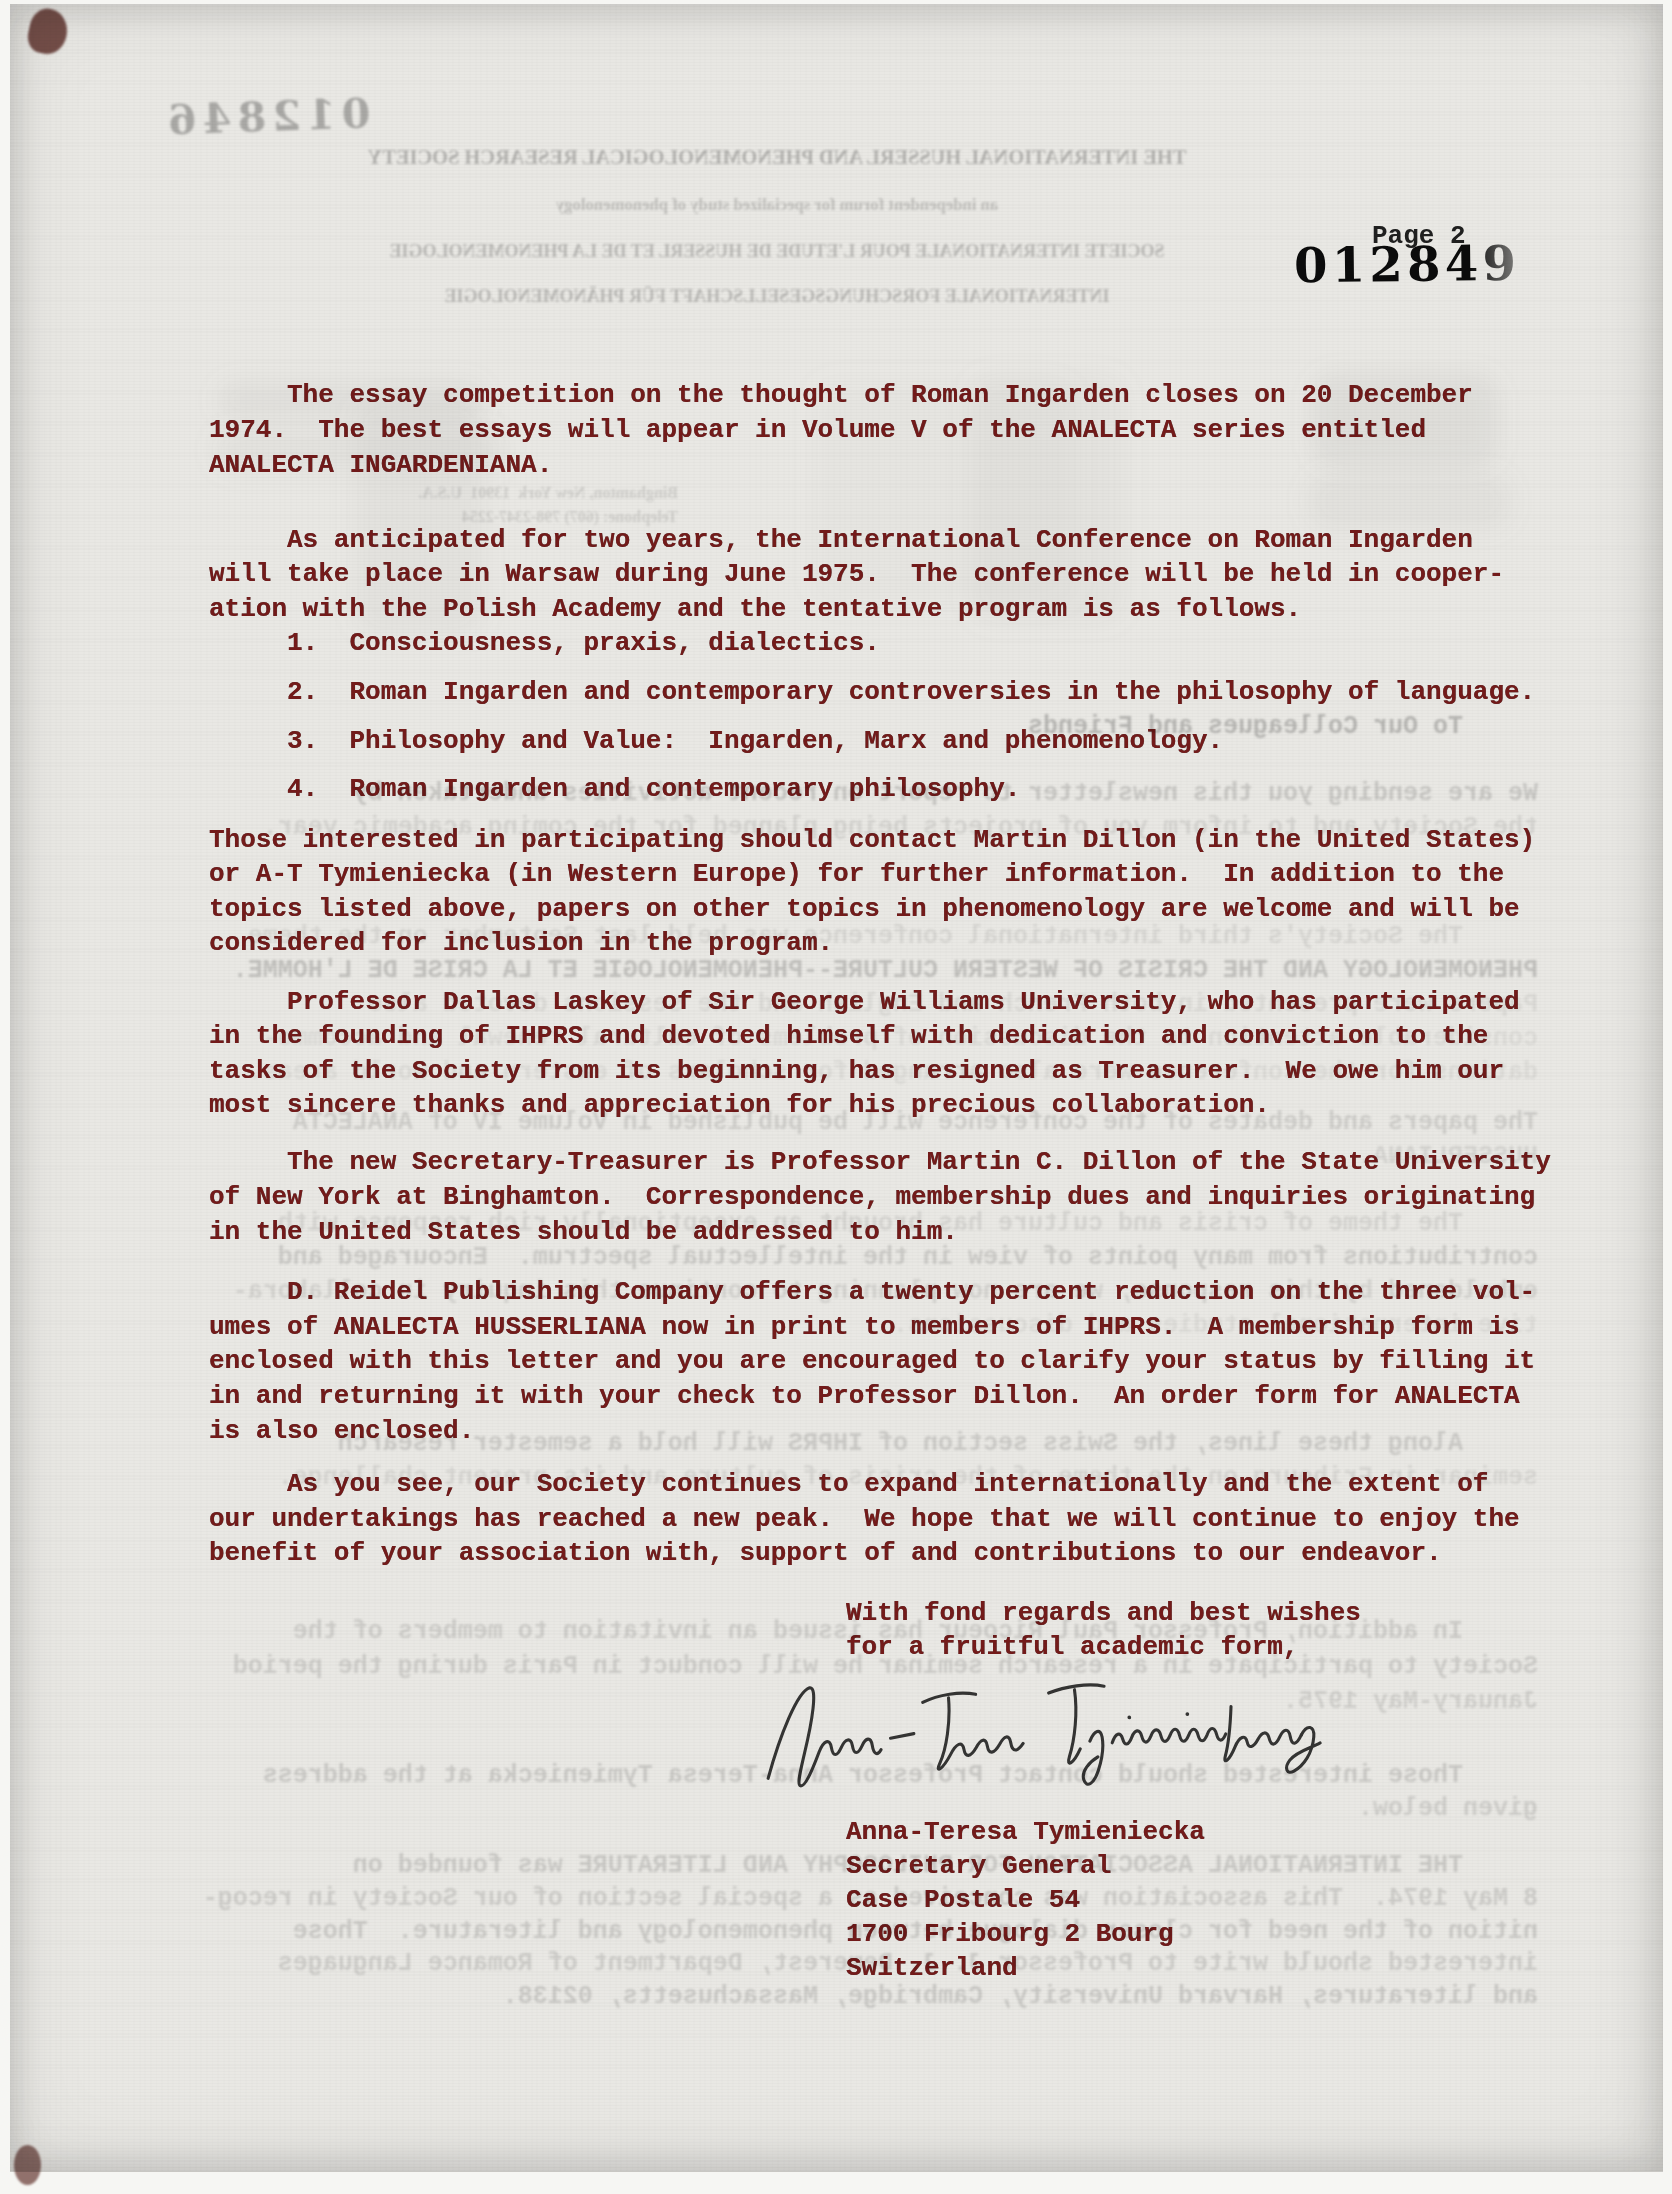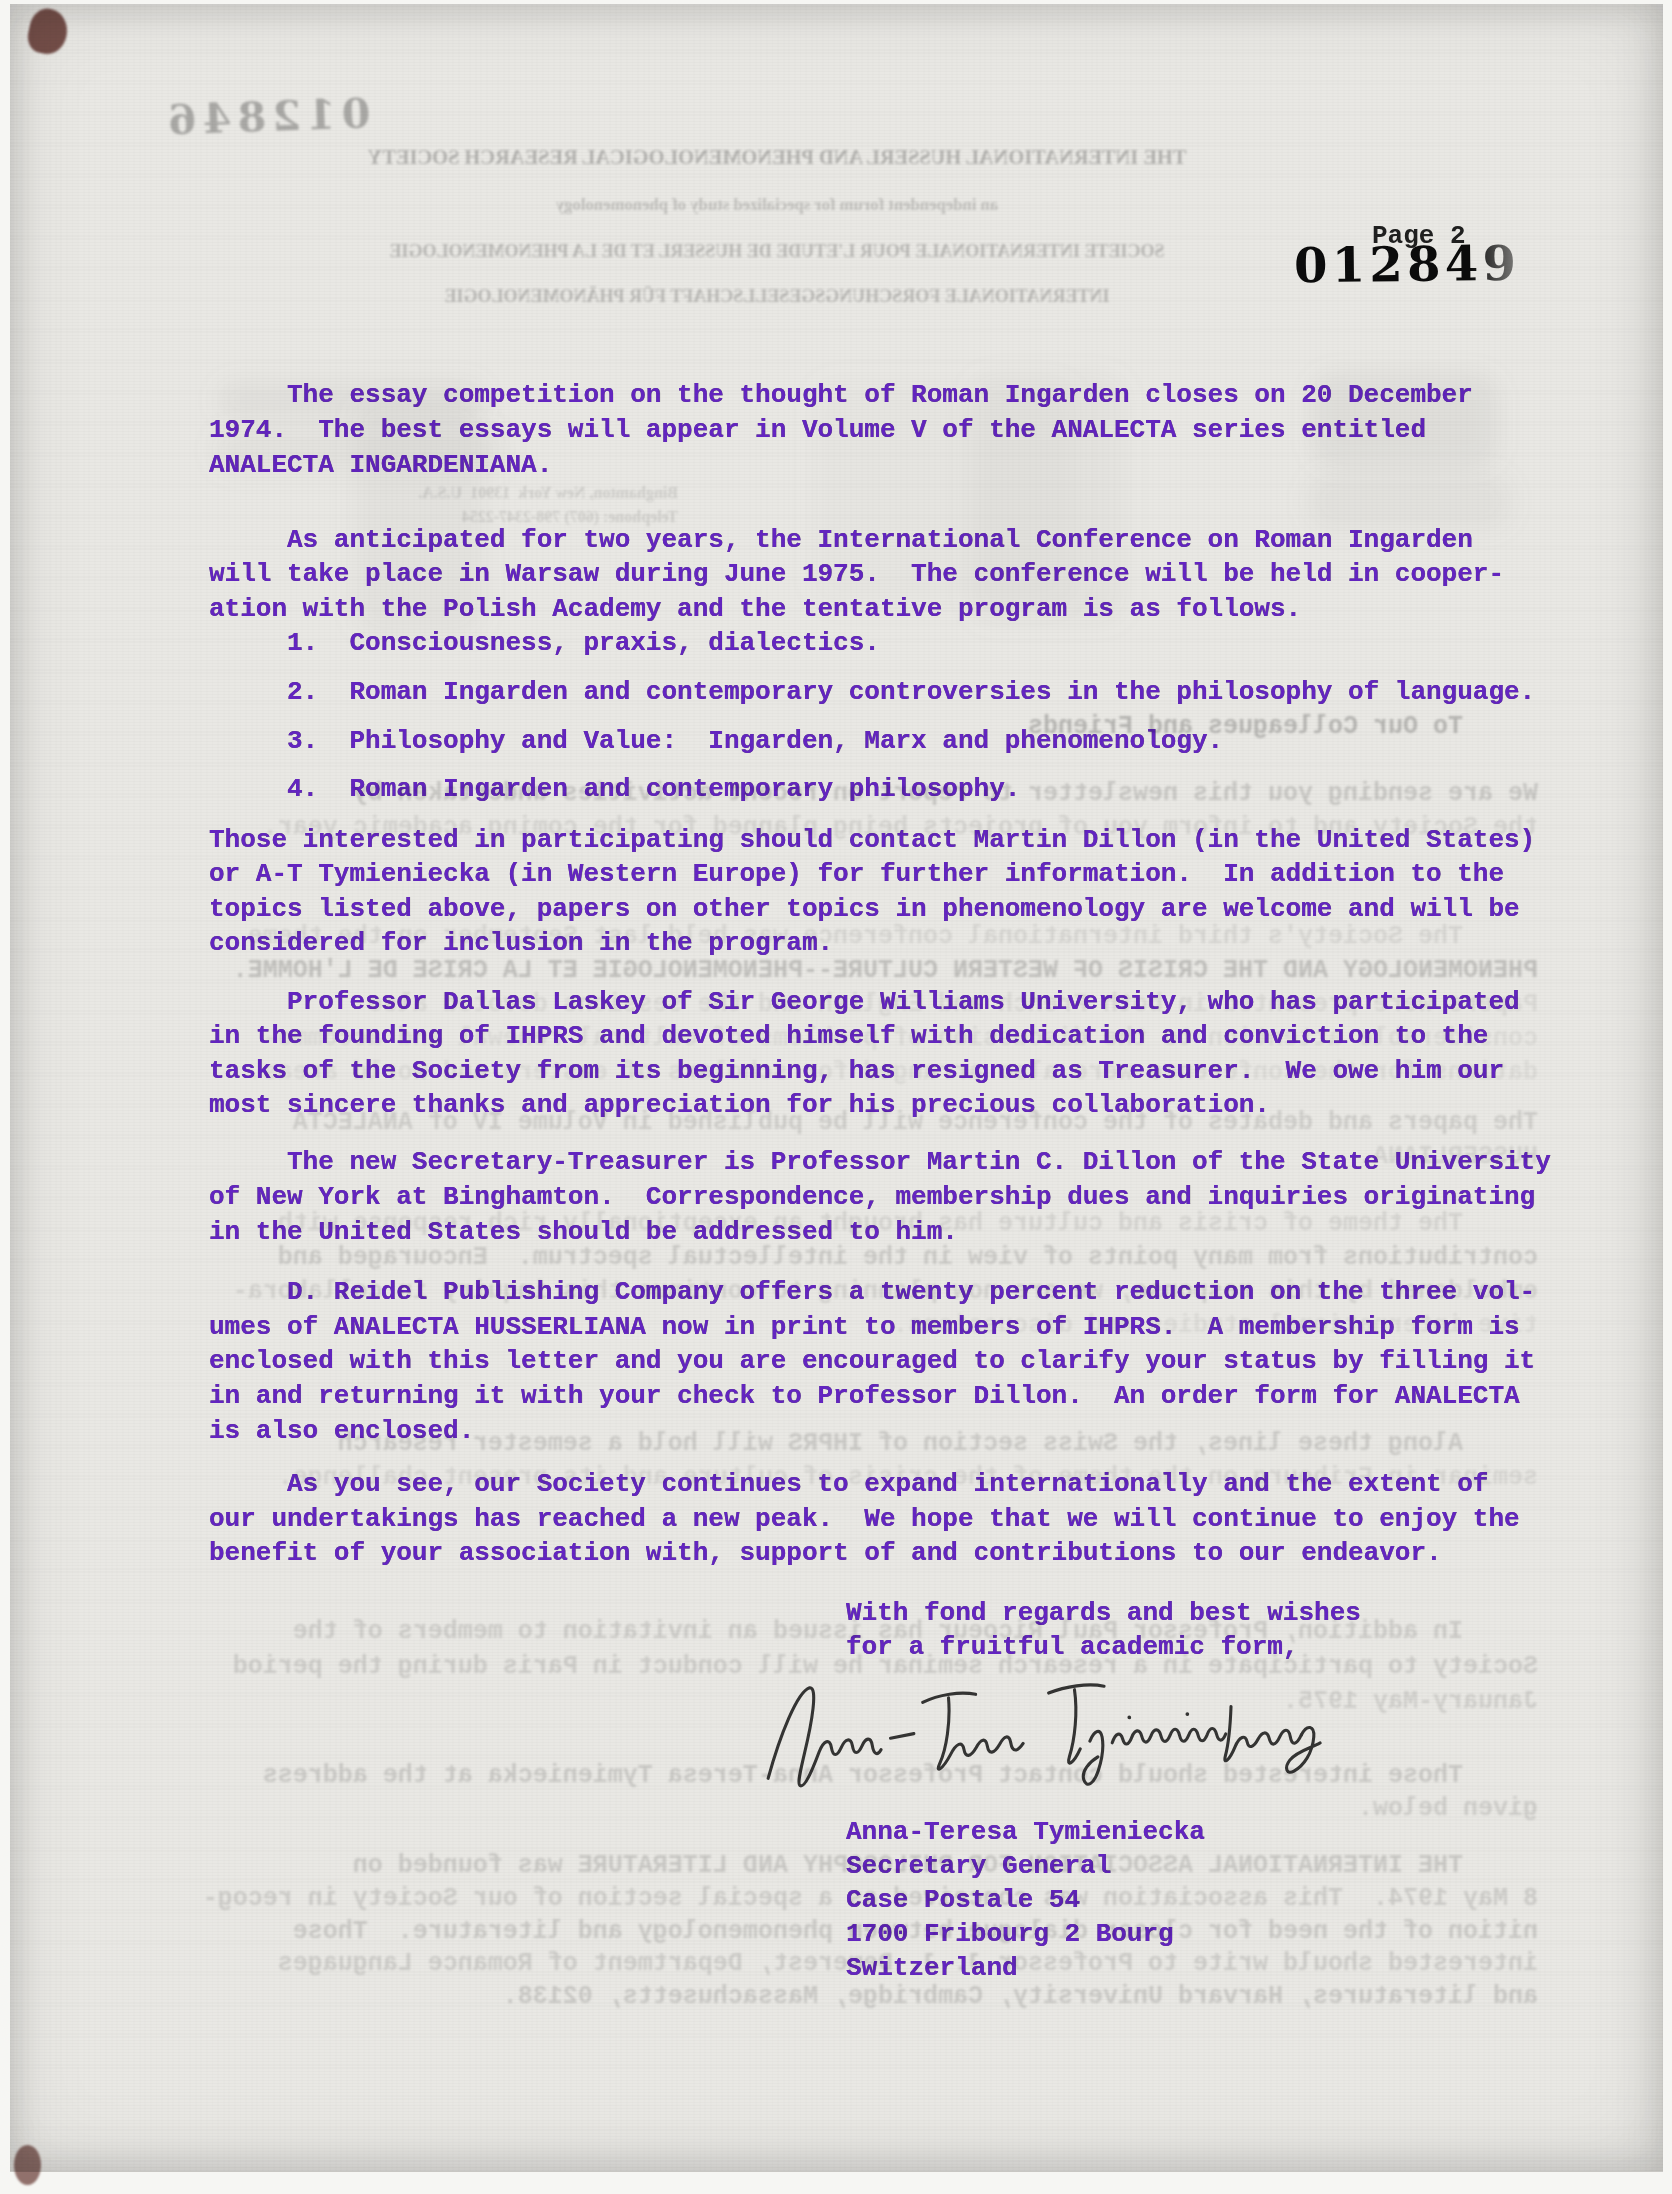--- a/index.html
+++ b/index.html
@@ -11,21 +11,21 @@
                     inset 0 11px 31px rgba(0,0,0,.05);
          border-bottom:1.2px solid rgba(0,0,0,.14);}
   .paper::before{content:"";position:absolute;inset:0;pointer-events:none;
          background:repeating-linear-gradient(0deg, rgba(0,0,0,.015) 0 1.2px, rgba(255,255,255,.012) 1.2px 3.1px),
                     repeating-linear-gradient(90deg, rgba(0,0,0,.008) 0 1.9px, transparent 1.9px 5.6px);}
   .layer{display:contents;}
 
   
   .tline{position:absolute;left:199px;white-space:pre;
          font:700 26px/1.0 "Liberation Mono","DejaVu Sans Mono",monospace;
-         color:#6d28d9;text-shadow:0 0 0.6px rgba(25,25,25,.55), 0.3px 0.3px 0 rgba(40,40,40,.25);
+         color:#7f1d1d;text-shadow:0 0 0.6px rgba(25,25,25,.55), 0.3px 0.3px 0 rgba(40,40,40,.25);
          mix-blend-mode:multiply;text-align:center;}
   .pageno{position:absolute;left:1362px;top:219px;white-space:pre;
          font:700 26px/1.0 "Liberation Mono","DejaVu Sans Mono",monospace;color:#222;
          mix-blend-mode:multiply;}
   .stamp{position:absolute;left:1284px;top:236px;
          font:700 48px/1.0 "DejaVu Serif","Liberation Serif",serif;letter-spacing:4.3px;color:#0c0c0c;
          transform:rotate(-.6deg);mix-blend-mode:multiply;
          -webkit-mask-image:linear-gradient(90deg,#000 78%,rgba(0,0,0,.45));
          mask-image:linear-gradient(90deg,#000 78%,rgba(0,0,0,.45));}
 

